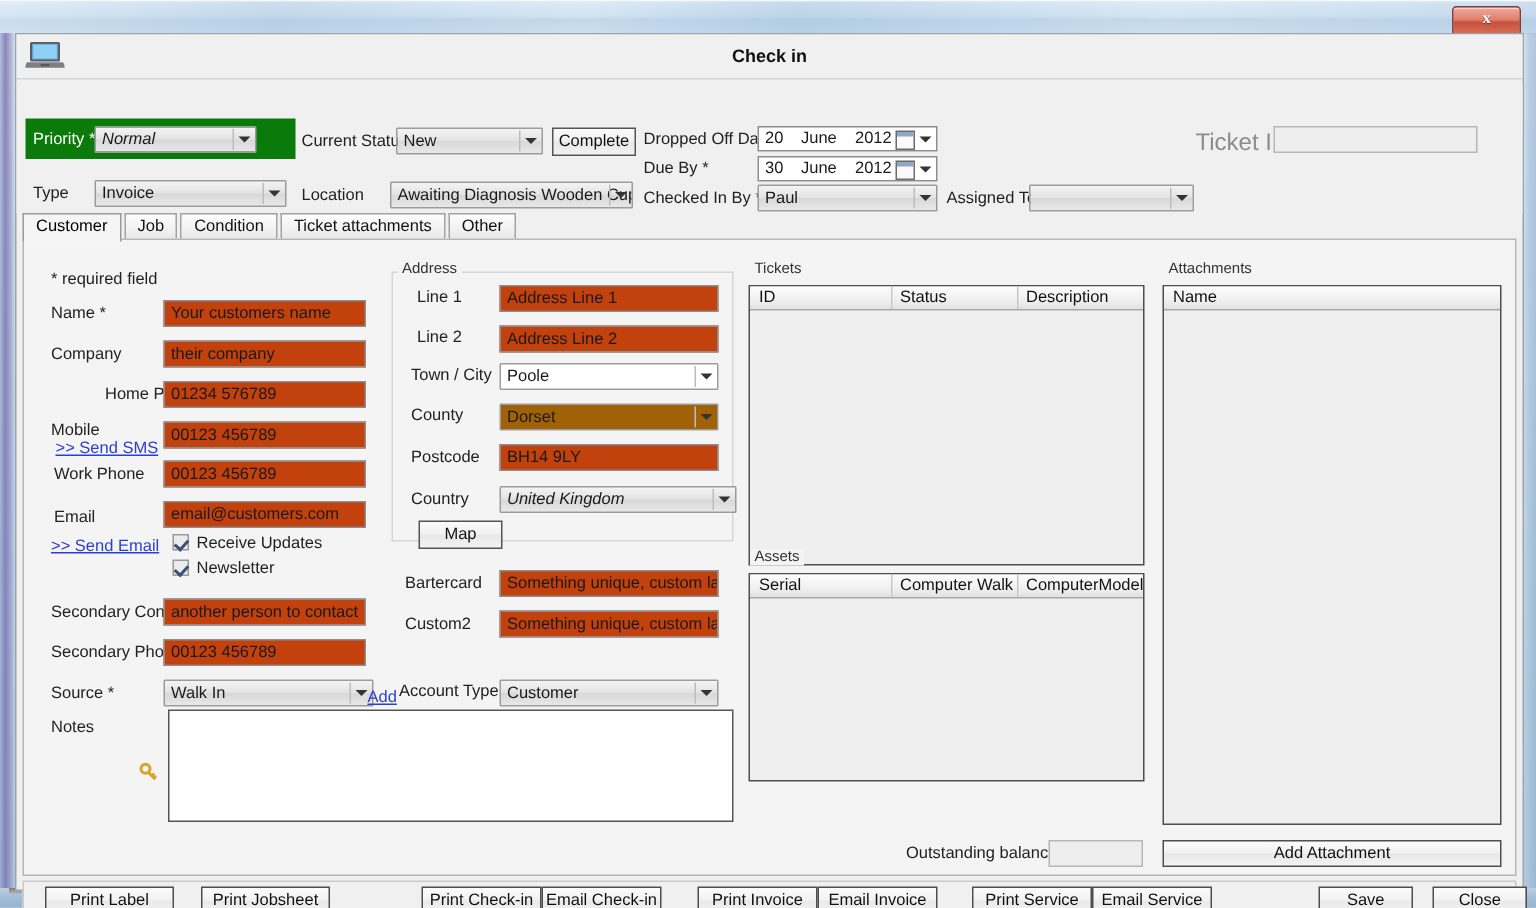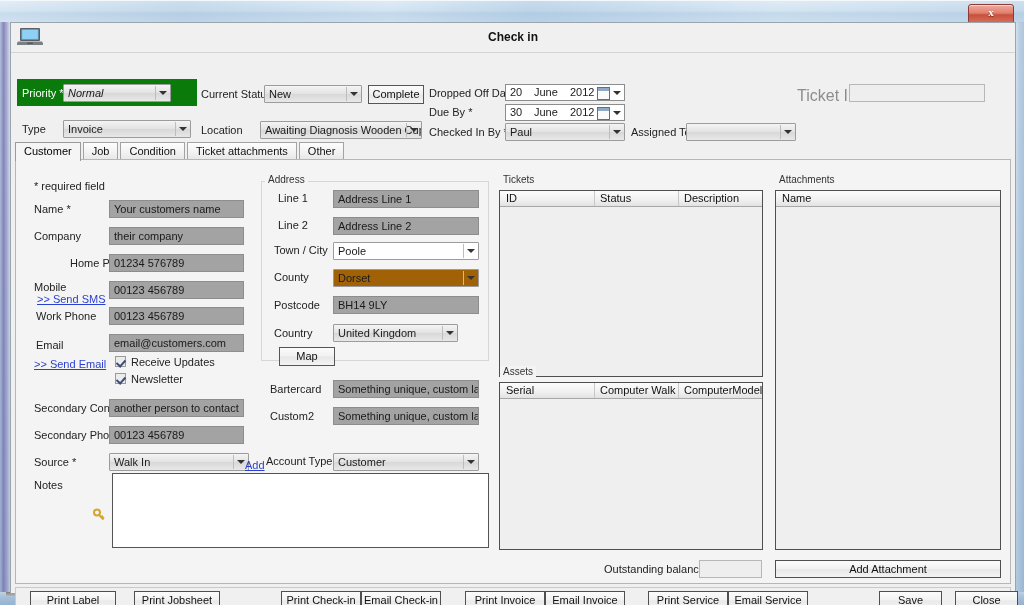--- a/index.html
+++ b/index.html
@@ -76,21 +76,21 @@
     overflow:hidden;white-space:nowrap;cursor:pointer;
   }
   .combo .arrow{
     position:absolute;right:2px;top:6px;width:0;height:0;
     border-left:4px solid transparent;border-right:4px solid transparent;
     border-top:4px solid #333;
   }
   .combo.sep .arrow{right:3px;}
   .combo.sep:after{content:"";position:absolute;right:14px;top:1px;bottom:1px;width:1px;background:#bdbdbd;}
   .txt{
-    position:absolute;box-sizing:border-box;height:18px;background:#a3a3a3;
+    position:absolute;box-sizing:border-box;height:18px;background:#c2410c;
     border:1px solid #8d8d8d;font-size:11px;color:#1a1a1a;line-height:16px;
     padding-left:4px;overflow:hidden;white-space:nowrap;cursor:text;
   }
   .txt.dim{background:#eeeeee;border-color:#b7b7b7;}
   .btn{
     position:absolute;box-sizing:border-box;height:19px;
     background:linear-gradient(180deg,#fbfbfb 0%,#f1f1f1 48%,#e7e7e7 52%,#f3f3f3 100%);
     border:1px solid #555;font-size:11px;color:#111;
     text-align:center;line-height:17px;cursor:pointer;
   }
@@ -358,21 +358,21 @@
         <span>Dorset</span>
         <span class="arrow"></span>
       </div>
 
       <div class="lbl" style="position:absolute;left:258px;top:139px;">Postcode</div>
       <div class="txt" style="left:317px;top:136px;width:146px;">
         <span>BH14 9LY</span>
       </div>
 
       <div class="lbl" style="position:absolute;left:258px;top:167px;">Country</div>
-      <div class="combo sep" style="left:317px;top:164px;width:125px;">
+      <div class="combo sep" style="left:317px;top:164px;width:158px;font-style:italic;">
         <span>United Kingdom</span>
         <span class="arrow"></span>
       </div>
 
       <div class="btn" style="left:263px;top:187px;width:56px;">Map</div>
 
       <div class="lbl" style="position:absolute;left:254px;top:223px;">Bartercard</div>
       <div class="txt" style="left:317px;top:220px;width:146px;">
         <span>Something unique, custom label</span>
       </div>
@@ -393,21 +393,21 @@
         <div class="listhead">
           <span class="col" style="left:6px;">ID</span>
           <span class="div" style="left:94px;"></span>
           <span class="col" style="left:100px;">Status</span>
           <span class="div" style="left:178px;"></span>
           <span class="col" style="left:184px;">Description</span>
         </div>
       </div>
 
       <div class="group-title" style="left:484px;top:206px;">Assets</div>
-      <div class="listframe" style="left:483px;top:222px;width:264px;height:168px;">
+      <div class="listframe" style="left:483px;top:222px;width:264px;height:139px;">
         <div class="listhead">
           <span class="col" style="left:6px;">Serial</span>
           <span class="div" style="left:94px;"></span>
           <span class="col" style="left:100px;">Computer Walk</span>
           <span class="div" style="left:178px;"></span>
           <span class="col" style="left:184px;">ComputerModel</span>
         </div>
       </div>
 
       <div class="group-title" style="left:760px;top:14px;">Attachments</div>

